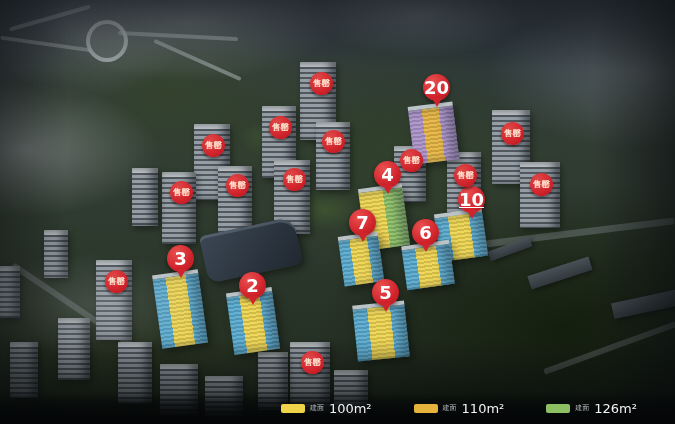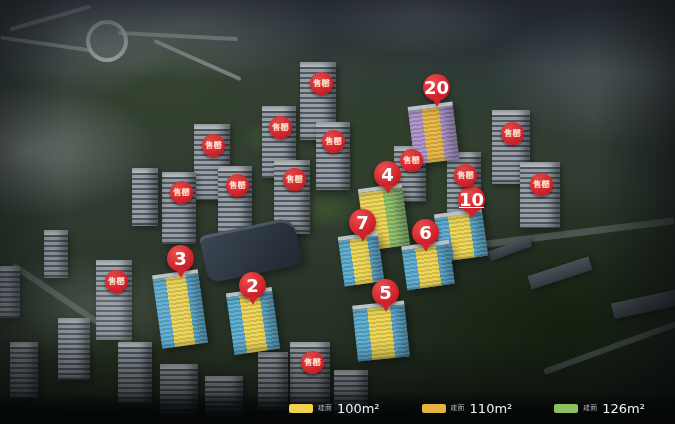--- a/index.html
+++ b/index.html
@@ -71,21 +71,21 @@
     color:#fff;font-weight:bold;font-size:18px;display:flex;align-items:center;justify-content:center;
     box-shadow:0 2px 4px rgba(0,0,0,.5);cursor:pointer;}
   .pin::after{content:"";position:absolute;top:24px;left:50%;margin-left:-5px;
     border-left:5px solid transparent;border-right:5px solid transparent;border-top:9px solid var(--red);}
   .badge{position:absolute;z-index:6;width:23px;height:23px;border-radius:50%;
     background:radial-gradient(circle at 35% 28%, #e04848, var(--red) 62%, #a8151c);
     color:var(--badgeText);font-size:8.5px;font-weight:bold;display:flex;align-items:center;justify-content:center;
     letter-spacing:0;box-shadow:0 2px 3px rgba(0,0,0,.5);cursor:pointer;}
   
   .legendbar{position:absolute;left:0;right:0;bottom:0;height:32px;z-index:7;
-    display:flex;align-items:center;justify-content:flex-end;gap:42px;padding-right:30px;
+    display:flex;align-items:center;justify-content:flex-end;gap:42px;padding-right:38px;
     background:linear-gradient(0deg, rgba(4,6,7,.96) 18%, rgba(4,6,7,.55) 65%, transparent 100%);}
   .legend-item{display:flex;align-items:center;gap:5px;}
   .legend-swatch{width:24px;height:9px;border-radius:2px;display:inline-block;}
   .legend-prefix{font-size:7px;color:#b9bdc0;line-height:1;}
   .legend-label{font-size:13px;color:#f2f3f4;line-height:1;}
 </style>
 </head>
 <body>
 
 <div id="stage">

